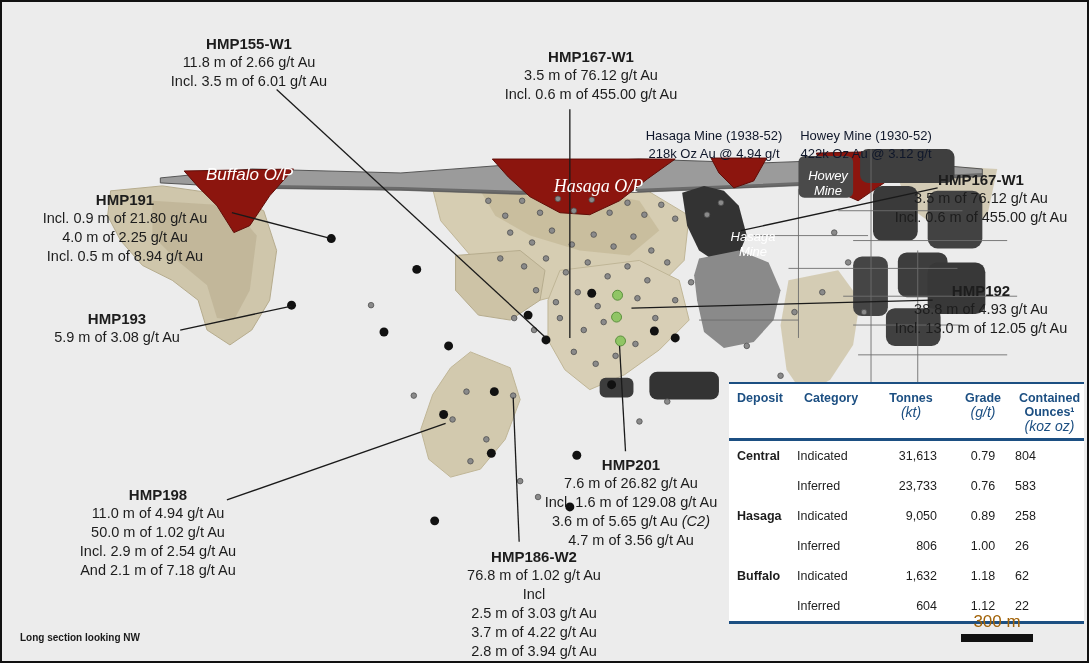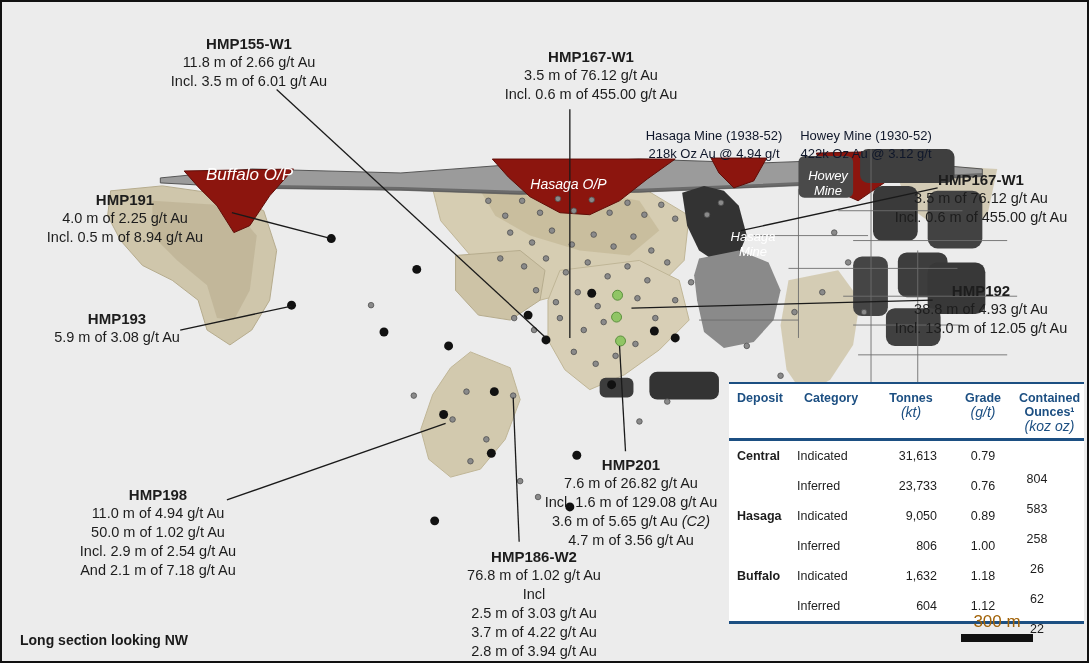--- a/index.html
+++ b/index.html
@@ -6,36 +6,36 @@
   #page{
     position:relative;width:1089px;height:663px;box-sizing:border-box;
     background:#ececec;border:2px solid #111;overflow:hidden;
     font-family:"Liberation Sans","DejaVu Sans",sans-serif;color:#1d1d1d;
   }
   #section-svg{position:absolute;left:0;top:0;width:100%;height:100%;}
   .callout{position:absolute;text-align:center;font-size:14.5px;line-height:19px;}
   .c-title{font-weight:bold;font-size:15px;}
   .historic{position:absolute;color:#0f172a;font-size:13px;line-height:18px;text-align:center;}
   .shape-label{position:absolute;color:#fff;font-style:italic;text-align:center;}
-  .caption{position:absolute;font-weight:bold;font-size:14px;color:#1a1a1a;}
+  .caption{position:absolute;font-weight:bold;font-size:10px;color:#1a1a1a;}
   
   #res-table{
     position:absolute;left:727px;top:380px;width:355px;background:#fff;
     border-top:2px solid #1c4f82;border-bottom:3px solid #1c4f82;
   }
   .t-head{display:grid;grid-template-columns:62px 80px 80px 64px 69px;
     border-bottom:3px solid #1c4f82;padding:7px 16px 5px 0;}
   .th{color:#1c4f82;font-weight:bold;font-size:12.5px;text-align:center;line-height:14px;}
   .th .unit{display:block;font-weight:normal;font-style:italic;font-size:14px;color:#1c4f82;}
   .t-row{display:grid;grid-template-columns:62px 80px 80px 64px 69px;height:30px;line-height:30px;font-size:12.5px;}
   .td-deposit{font-weight:bold;padding-left:8px;text-align:left;}
   .td-category{text-align:left;padding-left:6px;}
   .td-tonnes{text-align:right;padding-right:14px;}
   .td-grade{text-align:center;}
-  .td-ounces{text-align:center;padding-right:25px;margin-top:23px;}
+  .td-ounces{text-align:left;padding-right:25px;}
   #scalebar{position:absolute;left:940px;top:610px;width:110px;text-align:center;}
   #scalebar .lbl{font-size:17px;color:#a16207;}
   #scalebar .bar{margin:2px auto 0 auto;width:72px;height:8px;background:#111;}
 </style>
 </head>
 <body>
 
 <div id="page">
 
   <svg id="section-svg" viewBox="0 0 1089 663">
@@ -195,21 +195,21 @@
       <line x1="178" y1="330" x2="290" y2="306"></line>
       <line x1="225" y1="501" x2="445" y2="424"></line>
       <line x1="626" y1="452" x2="620" y2="346"></line>
       <line x1="519" y1="543" x2="513" y2="398"></line>
       <line x1="940" y1="187" x2="742" y2="230"></line>
       <line x1="935" y1="300" x2="632" y2="308"></line>
     </g>
   </svg>
 
   <div class="shape-label" style="left:195px;top:163px;width:105px;font-size:17px;">Buffalo O/P</div>
-  <div class="shape-label" style="left:514px;top:174px;width:105px;font-size:14px;">Hasaga O/P</div>
+  <div class="shape-label" style="left:544px;top:174px;width:105px;font-size:18px;font-family:Liberation Serif, serif;">Hasaga O/P</div>
   <div class="shape-label" style="left:715px;top:227px;width:72px;font-size:13px;line-height:15px;">
     <div>Hasaga</div>
     <div>Mine</div>
   </div>
   <div class="shape-label" style="left:795px;top:166px;width:62px;font-size:13px;line-height:15px;">
     <div>Howey</div>
     <div>Mine</div>
   </div>
 
   <div class="historic" style="left:634px;top:125px;width:156px;">
@@ -228,20 +228,21 @@
   </div>
 
   <div class="callout" style="left:453px;top:45px;width:272px;">
     <div class="c-title">HMP167-W1</div>
     <div>3.5 m of 76.12 g/t Au</div>
     <div>Incl. 0.6 m of 455.00 g/t Au</div>
   </div>
 
   <div class="callout" style="left:13px;top:188px;width:220px;">
     <div class="c-title">HMP191</div>
+    <div>Incl. 0.9 m of 21.80 g/t Au</div>
     <div>4.0 m of 2.25 g/t Au</div>
     <div>Incl. 0.5 m of 8.94 g/t Au</div>
   </div>
 
   <div class="callout" style="left:25px;top:307px;width:180px;">
     <div class="c-title">HMP193</div>
     <div>5.9 m of 3.08 g/t Au</div>
   </div>
 
   <div class="callout" style="left:52px;top:483px;width:208px;">

